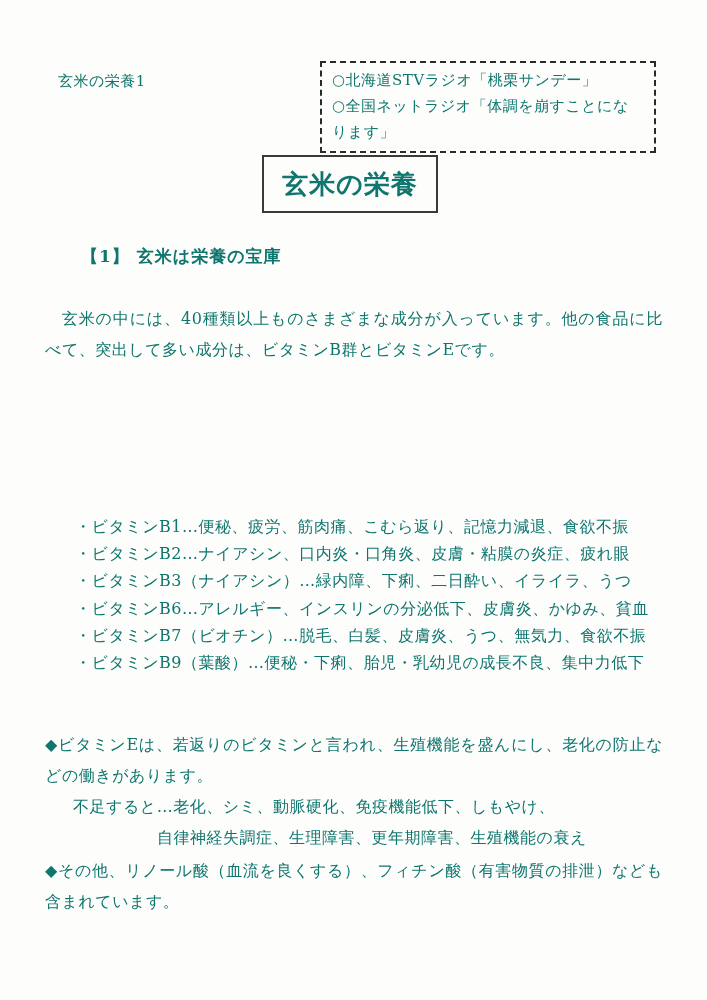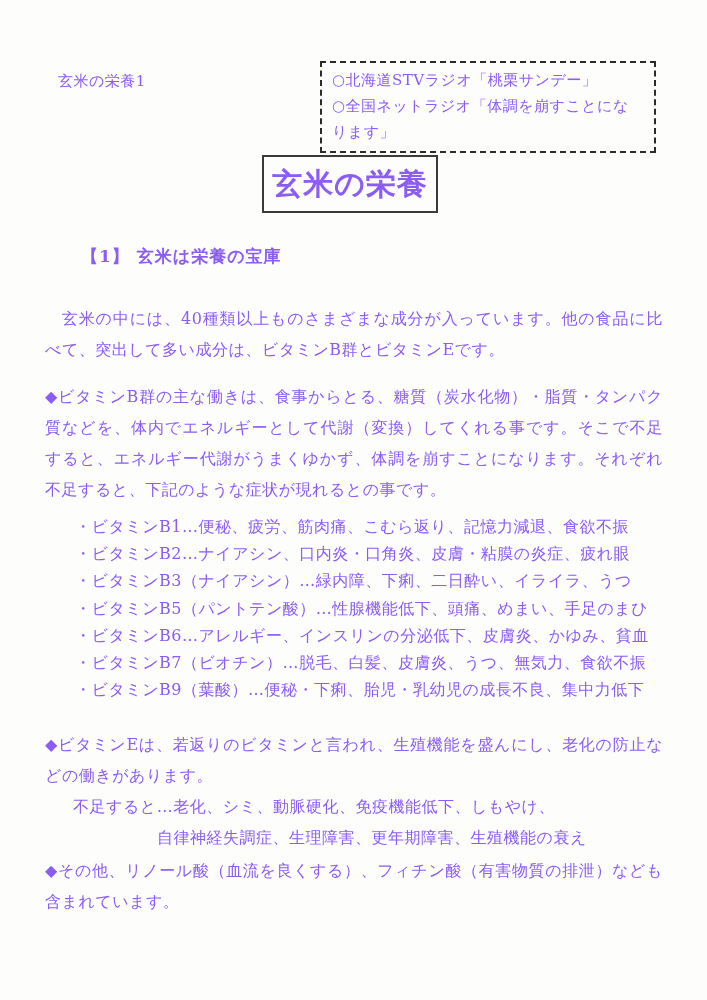--- a/index.html
+++ b/index.html
@@ -5,41 +5,41 @@
   * { margin:0; padding:0; box-sizing:border-box; }
   html,body { width:707px; }
   body {
     font-family: "DejaVu Serif", "Liberation Serif", serif;
     background:#e8e8e8;
   }
   .page {
     position:relative;
     width:707px; height:1000px;
     background:#fdfdfc;
-    color:#8b5cf6;
+    color:#0f766e;
     overflow:hidden;
   }
   .header-label {
     position:absolute; left:58px; top:72px;
     font-size:15px; letter-spacing:0.5px;
   }
   .radio-box {
     position:absolute; left:320px; top:61px; width:336px;
     border:2px dashed #2a2a2a;
     padding:4px 10px 6px 10px;
     font-size:15px; line-height:26px;
     letter-spacing:0.5px;
     background:#fdfdfc;
   }
   .title-box {
     position:absolute; left:262px; top:155px;
     width:176px; height:58px;
     border:2px solid #3a3a3a;
     display:flex; align-items:center; justify-content:center;
-    font-size:30px; font-weight:bold;
+    font-size:26px; font-weight:bold;
     letter-spacing:1px;
     white-space:nowrap;
   }
   .section-heading {
     position:absolute; left:57px; top:245px;
     font-size:17px; font-weight:bold;
     letter-spacing:1px;
     margin-left:24px;
   }
   .body-text {
@@ -71,27 +71,25 @@
   </div>
 
   <div class="title-box">
     <span>玄米の栄養</span>
   </div>
 
   <div class="section-heading">【1】 玄米は栄養の宝庫</div>
 
   <div class="body-text intro-para">　玄米の中には、40種類以上ものさまざまな成分が入っています。他の食品に比べて、突出して多い成分は、ビタミンB群とビタミンEです。</div>
 
-  <div class="body-text vitb-lead">◆ビタミンB群の主な働きは、食事からとる、糖質（炭水化物）・脂質・タンパク質などを、体内でエネルギーとして代謝（変換）してくれる事です。そこで不足すると、エネルギー代謝がうまくゆかず、体調を崩すことになります。それぞれ不足すると、下記のような症状が現れるとの事です。</div>
 
   <div class="vitb-list">
     <div class="li">・ビタミンB1…便秘、疲労、筋肉痛、こむら返り、記憶力減退、食欲不振</div>
     <div class="li">・ビタミンB2…ナイアシン、口内炎・口角炎、皮膚・粘膜の炎症、疲れ眼</div>
     <div class="li">・ビタミンB3（ナイアシン）…緑内障、下痢、二日酔い、イライラ、うつ</div>
-    <div class="li">・ビタミンB5（パントテン酸）…性腺機能低下、頭痛、めまい、手足のまひ</div>
     <div class="li">・ビタミンB6…アレルギー、インスリンの分泌低下、皮膚炎、かゆみ、貧血</div>
     <div class="li">・ビタミンB7（ビオチン）…脱毛、白髪、皮膚炎、うつ、無気力、食欲不振</div>
     <div class="li">・ビタミンB9（葉酸）…便秘・下痢、胎児・乳幼児の成長不良、集中力低下</div>
   </div>
 
   <div class="body-text vite-block">
     <div>◆ビタミンEは、若返りのビタミンと言われ、生殖機能を盛んにし、老化の防止などの働きがあります。</div>
     <div class="vite-def1">不足すると…老化、シミ、動脈硬化、免疫機能低下、しもやけ、</div>
     <div class="vite-def2">自律神経失調症、生理障害、更年期障害、生殖機能の衰え</div>
   </div>

